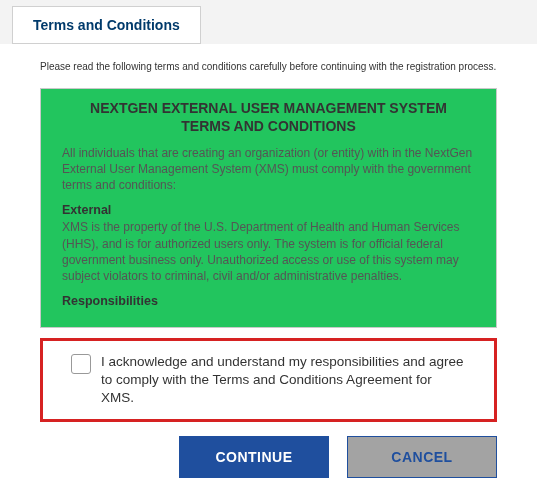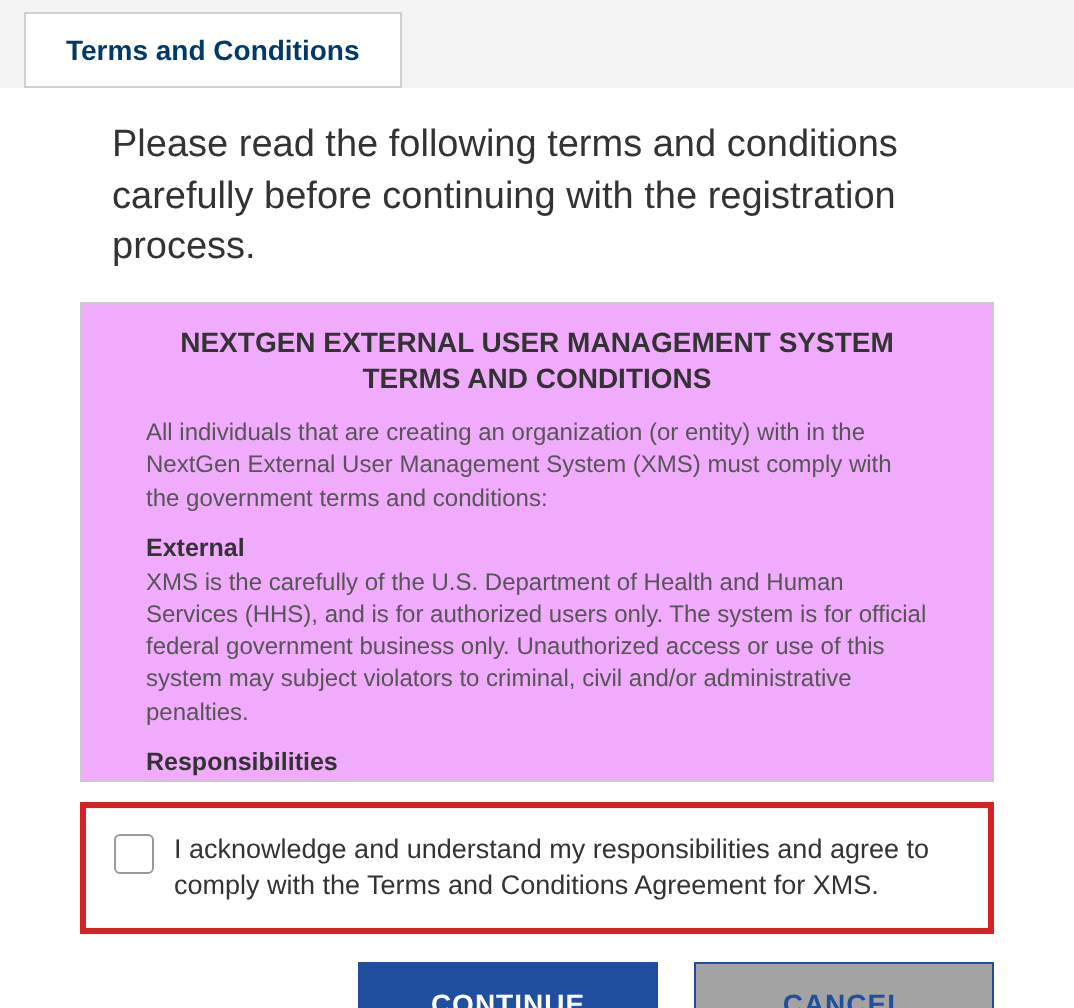--- a/index.html
+++ b/index.html
@@ -23,35 +23,34 @@
     font-size: 14px;
     font-weight: bold;
     color: #003a6b;
     margin-left: 12px;
     margin-top: 6px;
   }
   .content {
     padding: 16px 40px 12px 40px;
   }
   .intro {
-    font-size: 19px;
+    font-size: 10px;
     color: #333;
     line-height: 1.35;
     margin-bottom: 14px;
-    margin-left: 16px;
   }
   .terms-box {
     border: 1px solid #c9c9c9;
     height: 240px;
     overflow-y: scroll;
-    padding: 10px 32px;
+    padding: 10px 21px;
     font-size: 12.5px;
     color: #444;
     position: relative;
-    background: #f0abfc;
+    background: #22c55e;
   }
   .terms-title {
     text-align: center;
     font-weight: bold;
     font-size: 14px;
     color: #333;
     margin-bottom: 10px;
     line-height: 1.3;
   }
   .terms-para {
@@ -62,21 +61,21 @@
   }
   .terms-heading {
     font-weight: bold;
     font-size: 12.5px;
     color: #333;
     margin-bottom: 2px;
   }
   .acknowledge-wrap {
     border: 3px solid #d62222;
     margin-top: 10px;
-    padding: 12px 14px;
+    padding: 12px 28px;
     display: flex;
     align-items: flex-start;
     gap: 10px;
   }
   .acknowledge-checkbox {
     width: 20px;
     height: 20px;
     border: 1px solid #999;
     border-radius: 3px;
     background: #fff;
@@ -130,21 +129,21 @@
 <div class="content">
   <p class="intro">Please read the following terms and conditions carefully before continuing with the registration process.</p>
 
   <div class="terms-box">
     <div class="terms-title">
       <span>NEXTGEN EXTERNAL USER MANAGEMENT SYSTEM</span><br>
       <span>TERMS AND CONDITIONS</span>
     </div>
     <p class="terms-para">All individuals that are creating an organization (or entity) with in the NextGen External User Management System (XMS) must comply with the government terms and conditions:</p>
     <div class="terms-heading">External</div>
-    <p class="terms-para">XMS is the carefully of the U.S. Department of Health and Human Services (HHS), and is for authorized users only. The system is for official federal government business only. Unauthorized access or use of this system may subject violators to criminal, civil and/or administrative penalties.</p>
+    <p class="terms-para">XMS is the property of the U.S. Department of Health and Human Services (HHS), and is for authorized users only. The system is for official federal government business only. Unauthorized access or use of this system may subject violators to criminal, civil and/or administrative penalties.</p>
     <div class="terms-heading">Responsibilities</div>
 
   </div>
 
   <div class="acknowledge-wrap">
     <div class="acknowledge-checkbox" role="checkbox" aria-checked="false"></div>
     <div class="acknowledge-text">I acknowledge and understand my responsibilities and agree to comply with the Terms and Conditions Agreement for XMS.</div>
   </div>
 
   <div class="button-row">

